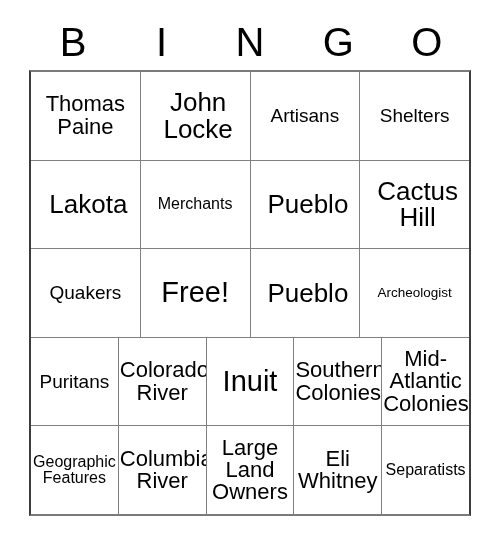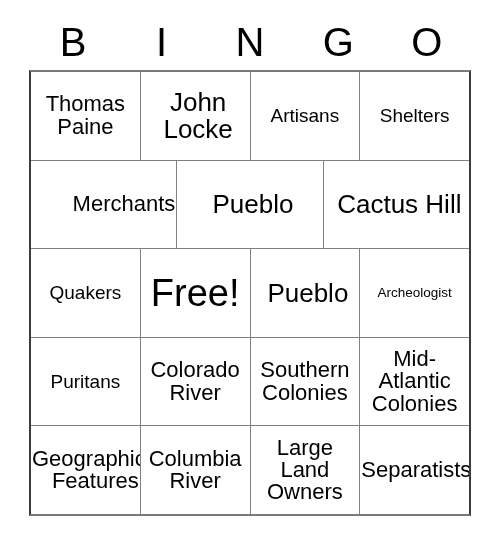--- a/index.html
+++ b/index.html
@@ -71,25 +71,25 @@
     overflow: hidden;
   }
   .bingo-cell + .bingo-cell {
     border-left: 1px solid #808080;
   }
   .cell-text {
     display: block;
     width: 100%;
   }
   
-  .fs-xxl { font-size: 38px; }
+  .fs-xxl { font-size: 29px; }
   .fs-xl  { font-size: 26px; margin-left: 6px; }
   .fs-l   { font-size: 22px; }
   .fs-m   { font-size: 19px; }
-  .fs-s   { font-size: 22px; text-align: right; }
+  .fs-s   { font-size: 16px; }
   .fs-xs  { font-size: 13.5px; }
 </style>
 </head>
 <body>
 
 <div id="bingo-card">
 
   <div id="header-row">
     <div class="header-letter">B</div>
     <div class="header-letter">I</div>
@@ -110,20 +110,23 @@
       <div class="bingo-cell">
           <span class="cell-text fs-m">Artisans</span>
         </div>
       <div class="bingo-cell">
           <span class="cell-text fs-m">Shelters</span>
         </div>
     </div>
 
     <div class="bingo-row">
       <div class="bingo-cell">
+          <span class="cell-text fs-xl">Lakota</span>
+        </div>
+      <div class="bingo-cell">
           <span class="cell-text fs-s">Merchants</span>
         </div>
       <div class="bingo-cell">
           <span class="cell-text fs-xl">Pueblo</span>
         </div>
       <div class="bingo-cell">
           <span class="cell-text fs-xl">Cactus Hill</span>
         </div>
     </div>
 
@@ -143,36 +146,42 @@
     </div>
 
     <div class="bingo-row">
       <div class="bingo-cell">
           <span class="cell-text fs-m">Puritans</span>
         </div>
       <div class="bingo-cell">
           <span class="cell-text fs-l">Colorado River</span>
         </div>
       <div class="bingo-cell">
+          <span class="cell-text fs-xxl">Inuit</span>
+        </div>
+      <div class="bingo-cell">
           <span class="cell-text fs-l">Southern Colonies</span>
         </div>
       <div class="bingo-cell">
           <span class="cell-text fs-l">Mid-Atlantic Colonies</span>
         </div>
     </div>
 
     <div class="bingo-row">
       <div class="bingo-cell">
           <span class="cell-text fs-s">Geographic Features</span>
         </div>
       <div class="bingo-cell">
           <span class="cell-text fs-l">Columbia River</span>
         </div>
       <div class="bingo-cell">
           <span class="cell-text fs-l">Large Land Owners</span>
         </div>
       <div class="bingo-cell">
+          <span class="cell-text fs-l">Eli Whitney</span>
+        </div>
+      <div class="bingo-cell">
           <span class="cell-text fs-s">Separatists</span>
         </div>
     </div>
 
   </div>
 </div>
 
 </body></html>

